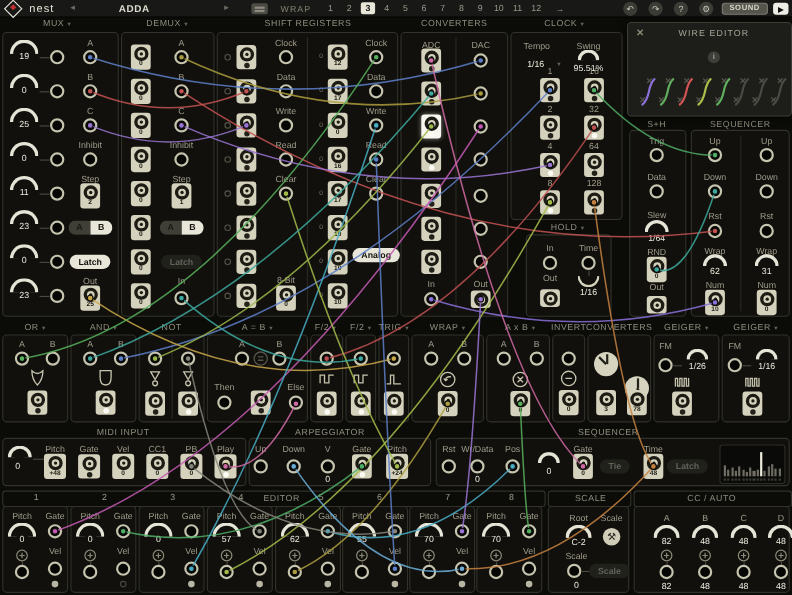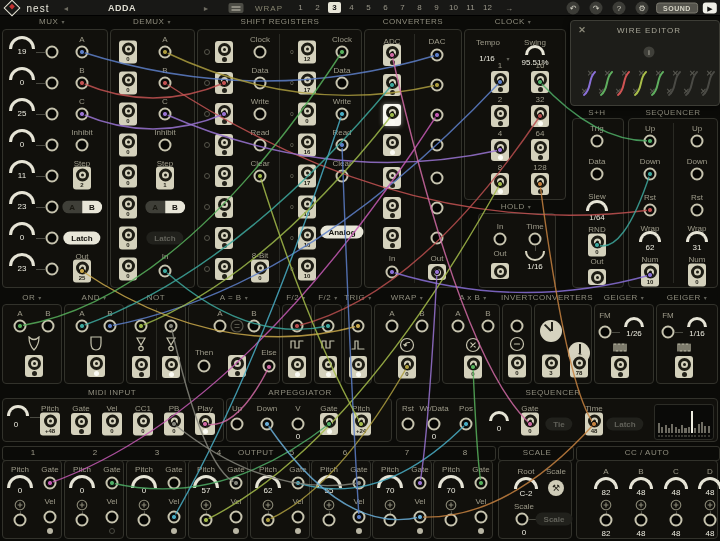--- a/index.html
+++ b/index.html
@@ -176,21 +176,21 @@
   <div class="mhead" style="left:112px;top:388px;">
       <span>MIDI INPUT</span>
     </div>
   <div class="mhead" style="left:300px;top:388px;">
       <span>ARPEGGIATOR</span>
     </div>
   <div class="mhead" style="left:553px;top:388px;">
       <span>SEQUENCER</span>
     </div>
   <div class="mhead" style="left:256px;top:448px;">
-      <span>OUTPUT</span>
+      <span>EDITOR</span>
     </div>
   <div class="mhead" style="left:537px;top:448px;">
       <span>SCALE</span>
     </div>
   <div class="mhead" style="left:647px;top:448px;">
       <span>CC / AUTO</span>
     </div>
 
   <svg id="wires" width="720" height="541">
       <path d="M82 52 Q259.5 108.5 437 55" stroke="#5d7fc9" fill="none" stroke-width="1.4" opacity="0.85"></path>

